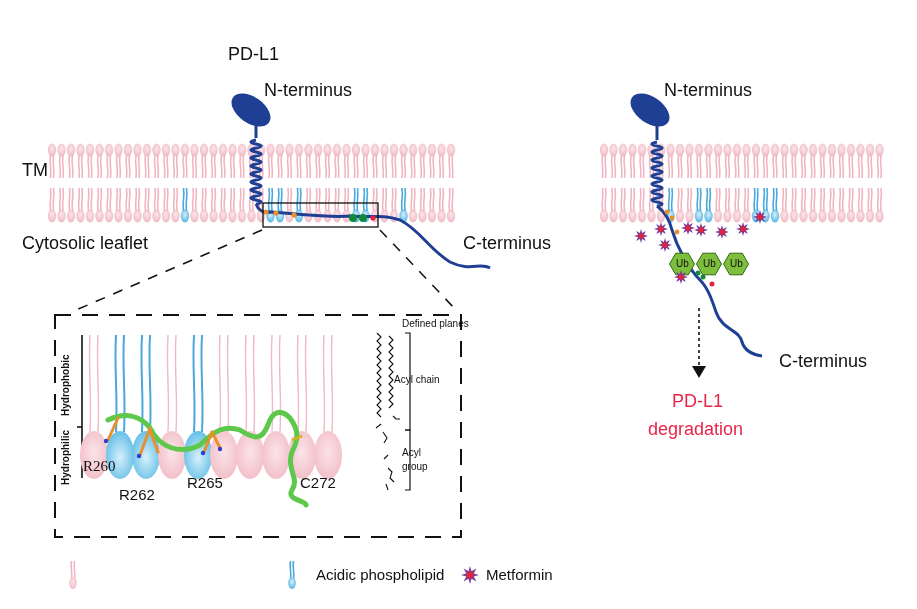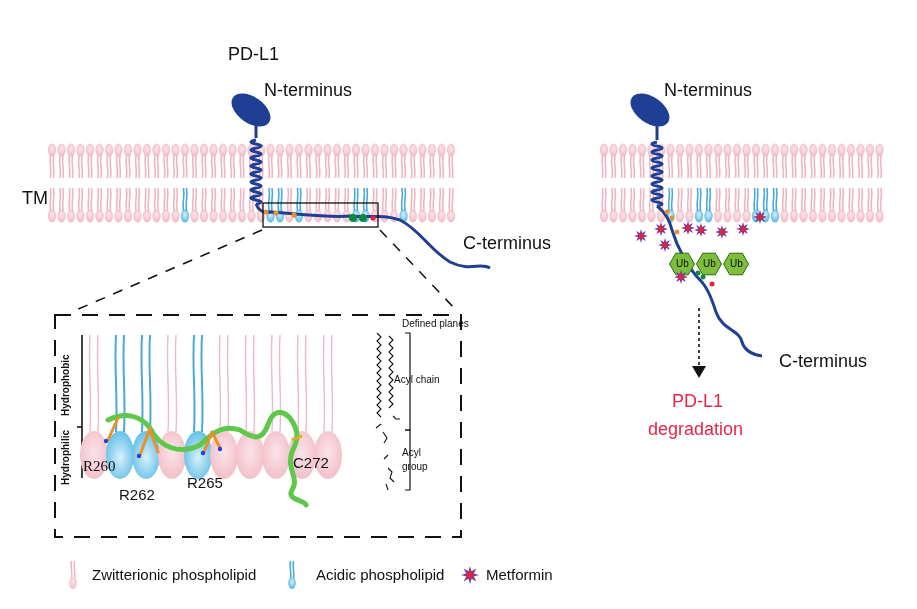--- a/index.html
+++ b/index.html
@@ -919,44 +919,44 @@
         </g>
         <g>
           <polygon points="470.0,566.0 471.5,571.3 476.4,568.6 473.7,573.5 479.0,575.0 473.7,576.5 476.4,581.4 471.5,578.7 470.0,584.0 468.5,578.7 463.6,581.4 466.3,576.5 461.0,575.0 466.3,573.5 463.6,568.6 468.5,571.3" fill="#7a3b9a"></polygon>
           <circle cx="470" cy="575" r="3.42" fill="#e0243a"></circle>
         </g>
       </g>
   </svg>
 
   
   <div class="lbl big" style="left:228px;top:44px;">PD-L1</div>
-  <div class="lbl big" style="left:22px;top:188px;">TM</div>
+  <div class="lbl big" style="left:22px;top:160px;">TM</div>
+  <div class="lbl big" style="left:22px;top:233px;">Cytosolic leaflet</div>
 
   <div class="lbl big" style="left:264px;top:80px;">N-terminus</div>
   <div class="lbl big" style="left:463px;top:233px;">C-terminus</div>
 
   <div class="lbl big" style="left:664px;top:80px;">N-terminus</div>
   <div class="lbl big" style="left:779px;top:351px;">C-terminus</div>
   <div class="lbl big red" style="left:672px;top:391px;">PD-L1</div>
   <div class="lbl big red" style="left:648px;top:391px;margin-top:28px;">degradation</div>
 
   
   <div class="lbl vert" style="left:60px;top:416px;">Hydrophobic</div>
   <div class="lbl vert" style="left:60px;top:485px;">Hydrophilic</div>
   <div class="lbl mid" style="left:83px;top:458px;font-family:Liberation Serif, serif;">R260</div>
   <div class="lbl mid" style="left:119px;top:486px;">R262</div>
   <div class="lbl mid" style="left:187px;top:474px;">R265</div>
-  <div class="lbl mid" style="left:293px;top:454px;">C272</div>
+  <div class="lbl mid" style="left:293px;top:474px;padding-left:7px;">C272</div>
   <div class="lbl small" style="left:386px;top:318px;padding-left:16px;">Defined planes</div>
   <div class="lbl small" style="left:394px;top:374px;">Acyl chain</div>
   <div class="lbl small" style="left:402px;top:447px;">Acyl</div>
   <div class="lbl small" style="left:402px;top:461px;">group</div>
 
   
   <div class="lbl small" style="left:676px;top:258px;font-size:10px;">Ub</div>
   <div class="lbl small" style="left:703px;top:258px;font-size:10px;">Ub</div>
   <div class="lbl small" style="left:730px;top:258px;font-size:10px;">Ub</div>
 
   
-  <div class="lbl mid" style="left:92px;top:566px;">Zwitterionic phospholipid</div>
   <div class="lbl mid" style="left:316px;top:566px;">Acidic phospholipid</div>
   <div class="lbl mid" style="left:486px;top:566px;">Metformin</div>
 </div>
 
 </body></html>

